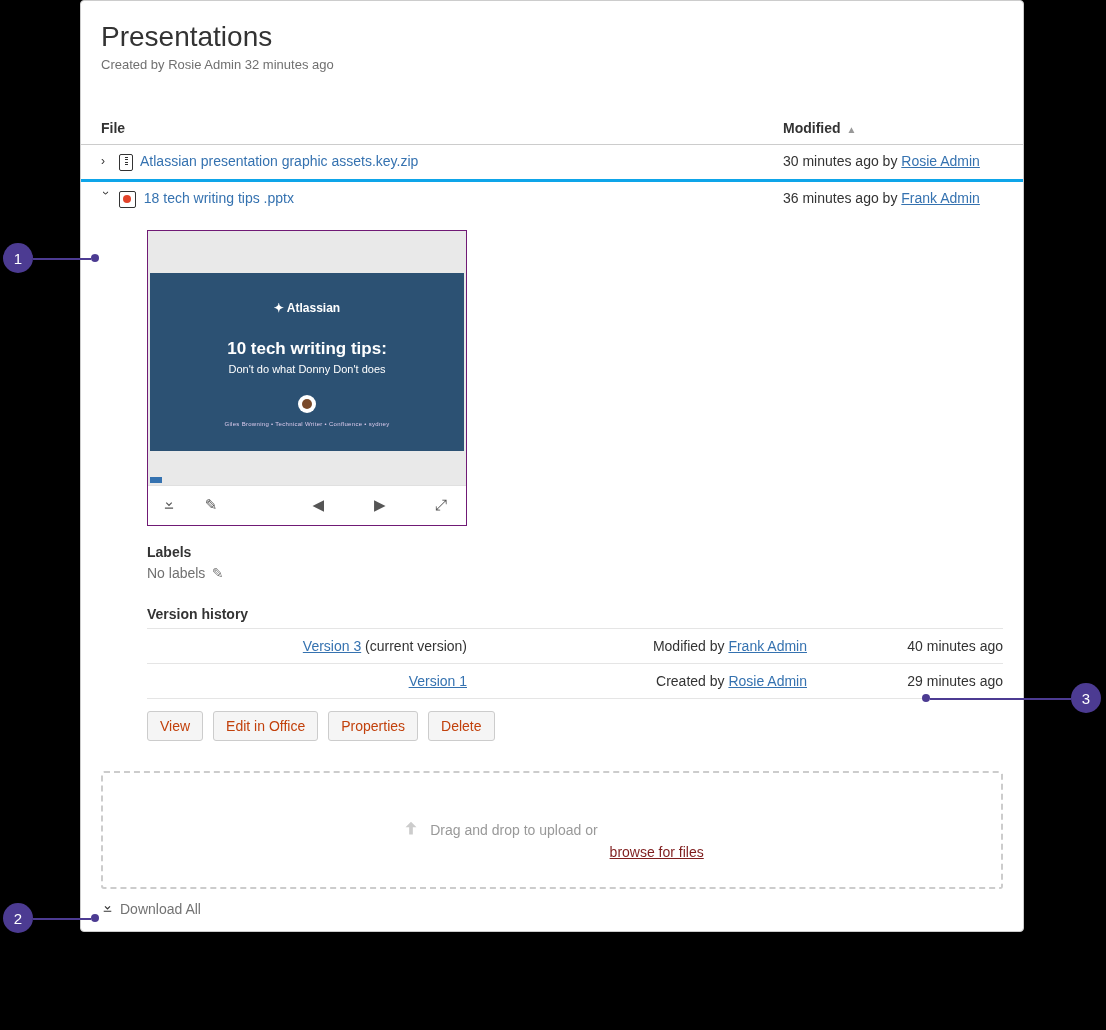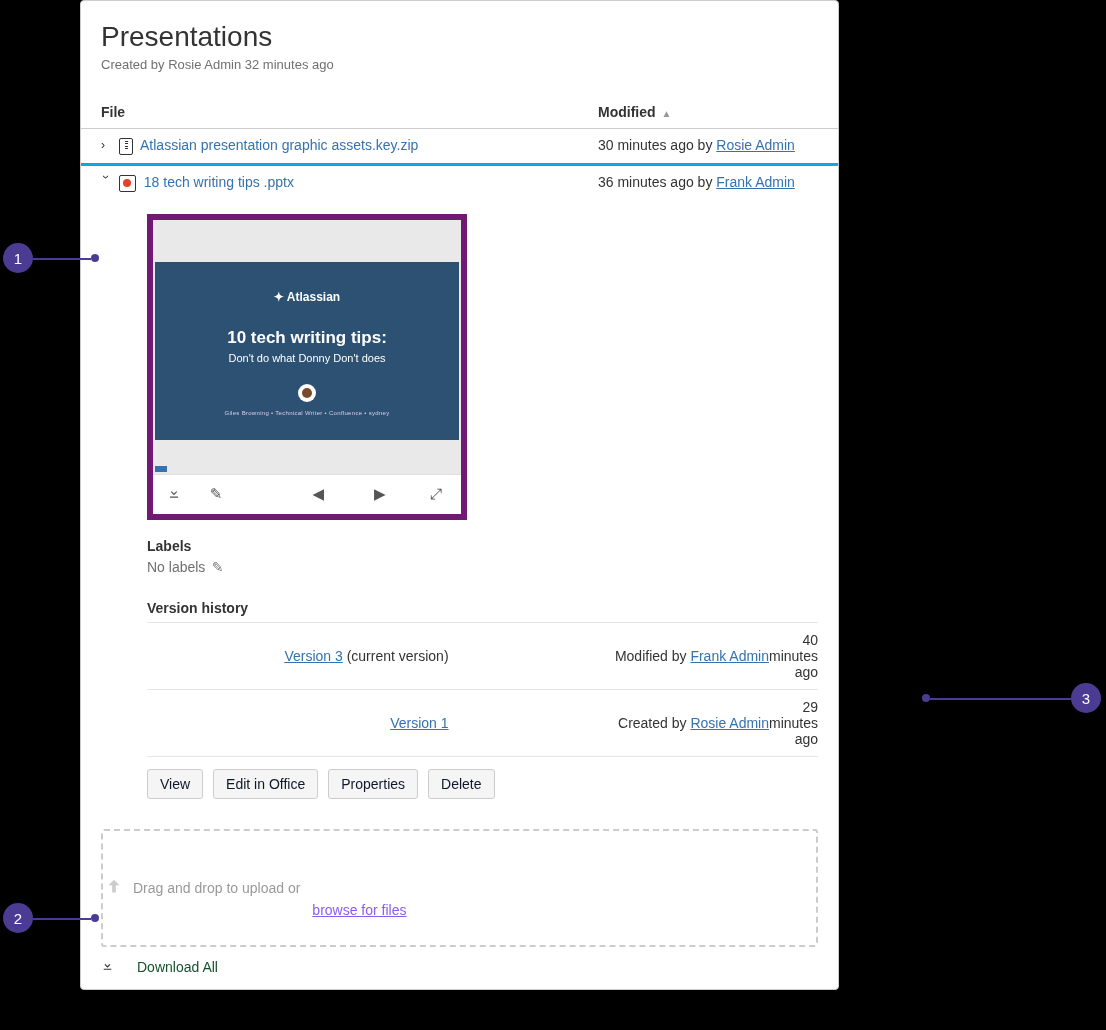--- a/index.html
+++ b/index.html
@@ -11,21 +11,21 @@
       font-family: -apple-system, BlinkMacSystemFont, "Segoe UI", Helvetica, Arial, sans-serif;
       background: #000;
       width: 1106px;
       height: 1030px;
       position: relative;
     }
     .panel {
       position: absolute;
       left: 80px;
       top: 0;
-      width: 759px;
+      width: 944px;
       background: #fff;
       border: 1px solid #ccc;
       border-radius: 4px;
       padding: 20px 0 14px 0;
     }
     .header {
       padding: 0 20px 12px 20px;
     }
     .page-title {
       font-size: 28px;
@@ -33,21 +33,21 @@
       color: #333;
       margin-bottom: 4px;
     }
     .byline {
       font-size: 13px;
       color: #707070;
     }
     .file-table {
       width: 100%;
       border-collapse: collapse;
-      margin-top: 12px;
+      margin-top: 28px;
     }
     .file-table th {
       text-align: left;
       font-size: 14px;
       font-weight: 700;
       color: #333;
       padding: 8px 0 8px 20px;
       border-bottom: 1px solid #ccc;
     }
     .file-table th.mod-col {
@@ -126,21 +126,21 @@
     }
     .file-link {
       color: #3572B0;
       text-decoration: none;
     }
     .expanded-content {
       padding: 14px 20px 10px 66px;
     }
     .preview-card {
       width: 320px;
-      border: 6px solid #701a75;
+      border: 1px solid #701a75;
       background: #e9e9e9;
     }
     .preview-inner {
       padding: 2px;
     }
     .slide {
       margin: 40px 0 26px 0;
       background: #2C5173;
       height: 178px;
       color: #fff;
@@ -263,52 +263,53 @@
       color: #3572B0;
     }
     .vh-buttons {
       margin-top: 12px;
       display: flex;
       gap: 10px;
     }
     .btn {
       padding: 6px 12px;
       font-size: 14px;
-      color: #0f172a;
+      color: #c2410c;
       background: #f5f5f5;
       border: 1px solid #ccc;
       border-radius: 3px;
       cursor: pointer;
     }
     .dropzone {
       margin: 20px 20px 0 20px;
       border: 2px dashed #ccc;
       border-radius: 3px;
       height: 118px;
       display: flex;
       align-items: center;
+      justify-content: center;
       font-size: 14px;
       color: #999;
       gap: 8px;
     }
     .dropzone svg {
       fill: #ccc;
     }
     .dropzone .browse {
-      color: #8b5cf6;
+      color: #7f1d1d;
       margin-left: 4px;
       margin-top: 44px;
     }
     .download-all {
       margin: 12px 0 0 20px;
       font-size: 14px;
-      color: #14532d;
+      color: #737373;
       display: flex;
       align-items: center;
-      gap: 23px;
+      gap: 6px;
       cursor: pointer;
       text-align: right;
     }
     .download-all .dl-icon {
       color: #333;
     }
     
     .callout {
       position: absolute;
       width: 30px;

